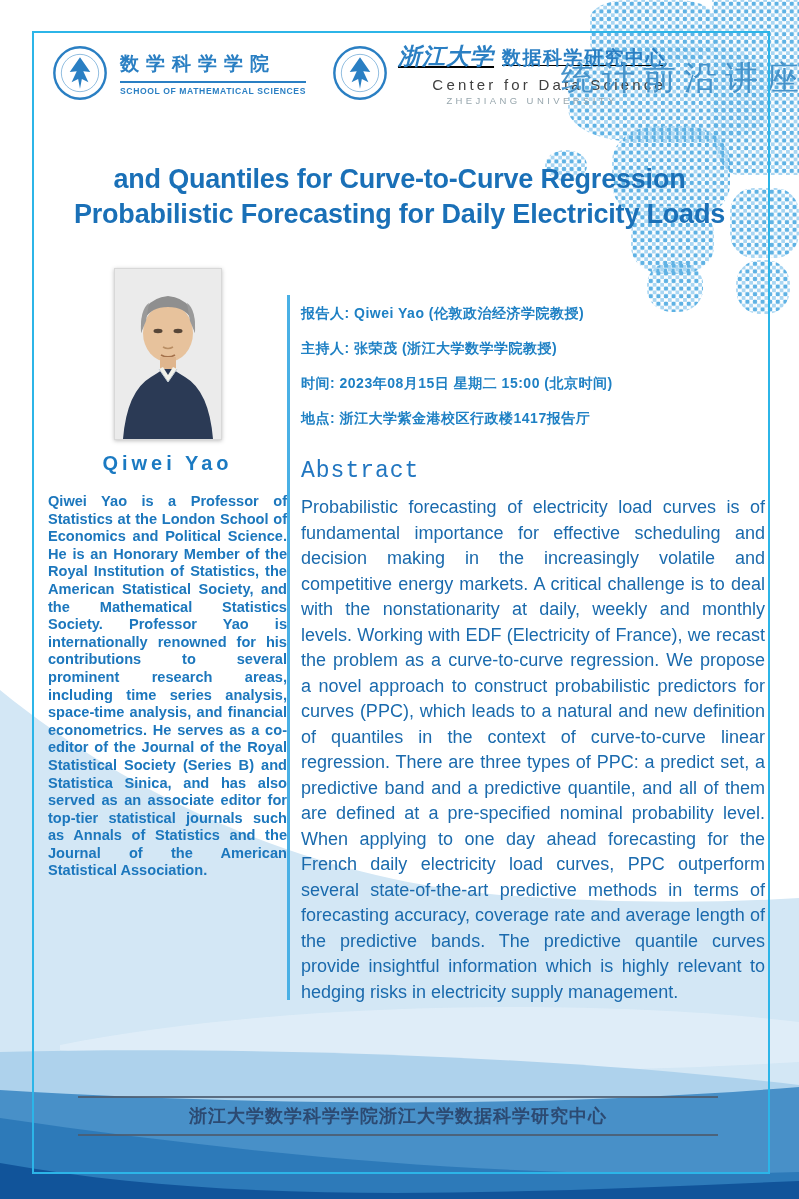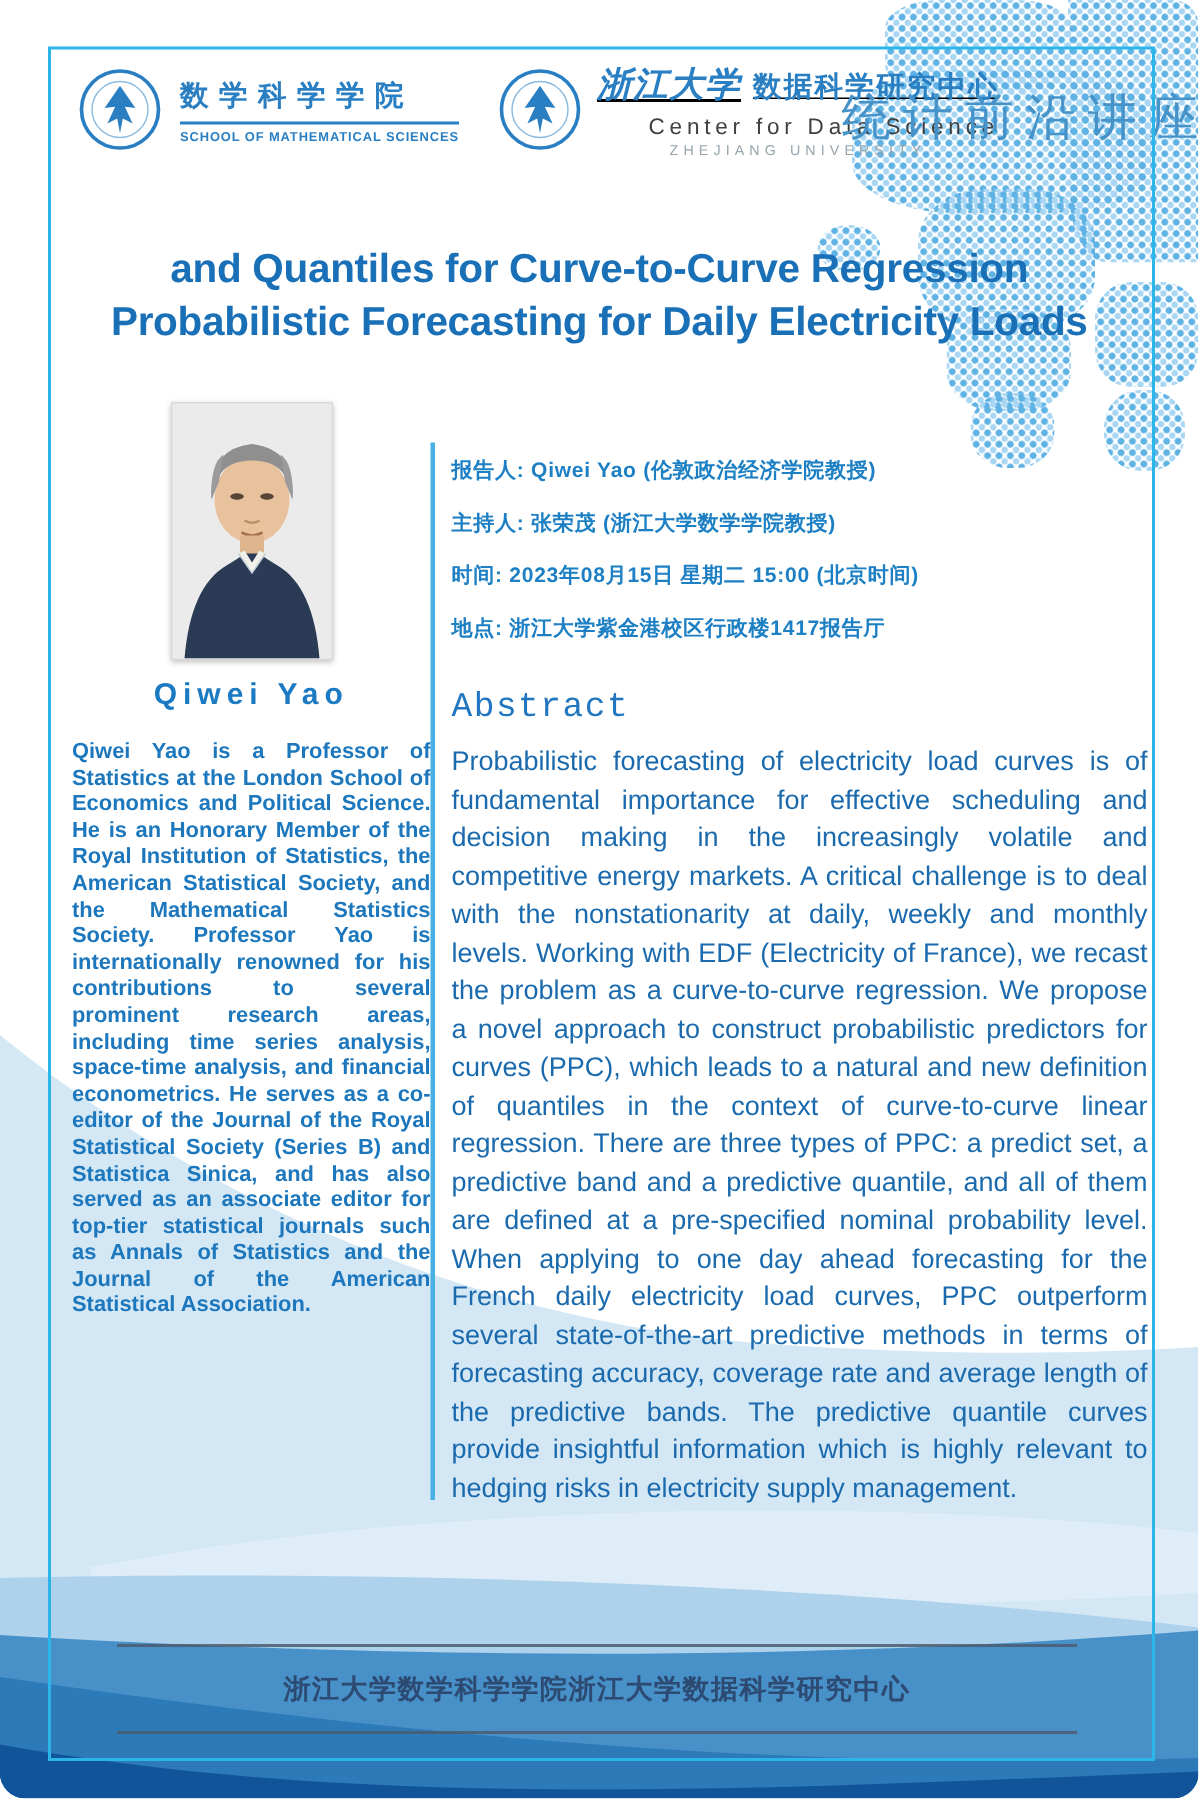--- a/index.html
+++ b/index.html
@@ -1,20 +1,19 @@
 <!DOCTYPE html>
 <html><head>
 <meta charset="utf-8">
 <style>
   html,body { margin:0; padding:0; background:#fff; }
   .poster {
     position:relative; width:799px; height:1199px; overflow:hidden;
     background:#ffffff;
     font-family:"Liberation Sans", sans-serif;
-    border-radius:17px;
   }
   
   .dotmap { position:absolute; z-index:1; }
   .dot-cluster {
     position:absolute;
     background-image:
       radial-gradient(circle, #5fb2e4 2.1px, rgba(0,0,0,0) 2.5px),
       radial-gradient(circle, #a9d6f2 2.0px, rgba(0,0,0,0) 2.4px);
     background-size:7.6px 7.6px, 7.6px 7.6px;
     background-position:0 0, 3.8px 3.8px;
@@ -57,21 +56,21 @@
   
   .event-line { color:#1e80c4; font-size:14px; font-weight:bold; line-height:35px; letter-spacing:0.5px; white-space:nowrap; }
   .abstract-heading { margin-top:22px; color:#2176c0; font-size:23px; letter-spacing:1px;
                       font-family:Liberation Mono, monospace; }
   .abstract-body { margin-top:11px; color:#1a6aad; font-size:18px; line-height:25.5px; text-align:justify; }
   
   .waves { position:absolute; left:0; top:0; width:799px; height:1199px; z-index:1; }
   
   .footer { position:absolute; left:78px; top:1096px; width:640px; z-index:5; }
   .footer-line { height:2px; background:#4c5c6e; opacity:0.85; }
-  .footer-orgs { display:flex; justify-content:center; align-items:center; height:56px; }
+  .footer-orgs { display:flex; justify-content:center; align-items:center; height:36px; }
   .footer-org { color:#2c4a72; font-size:18px; font-weight:bold; letter-spacing:1px; white-space:nowrap; }
 </style>
 </head>
 <body>
 
 <div class="poster">
 
   <div class="dotmap">
     <div class="dot-cluster" style="left:590px; top:0; width:125px; height:62px; border-radius:30%;"></div>
     <div class="dot-cluster" style="left:568px; top:46px; width:202px; height:96px; border-radius:35%;"></div>

